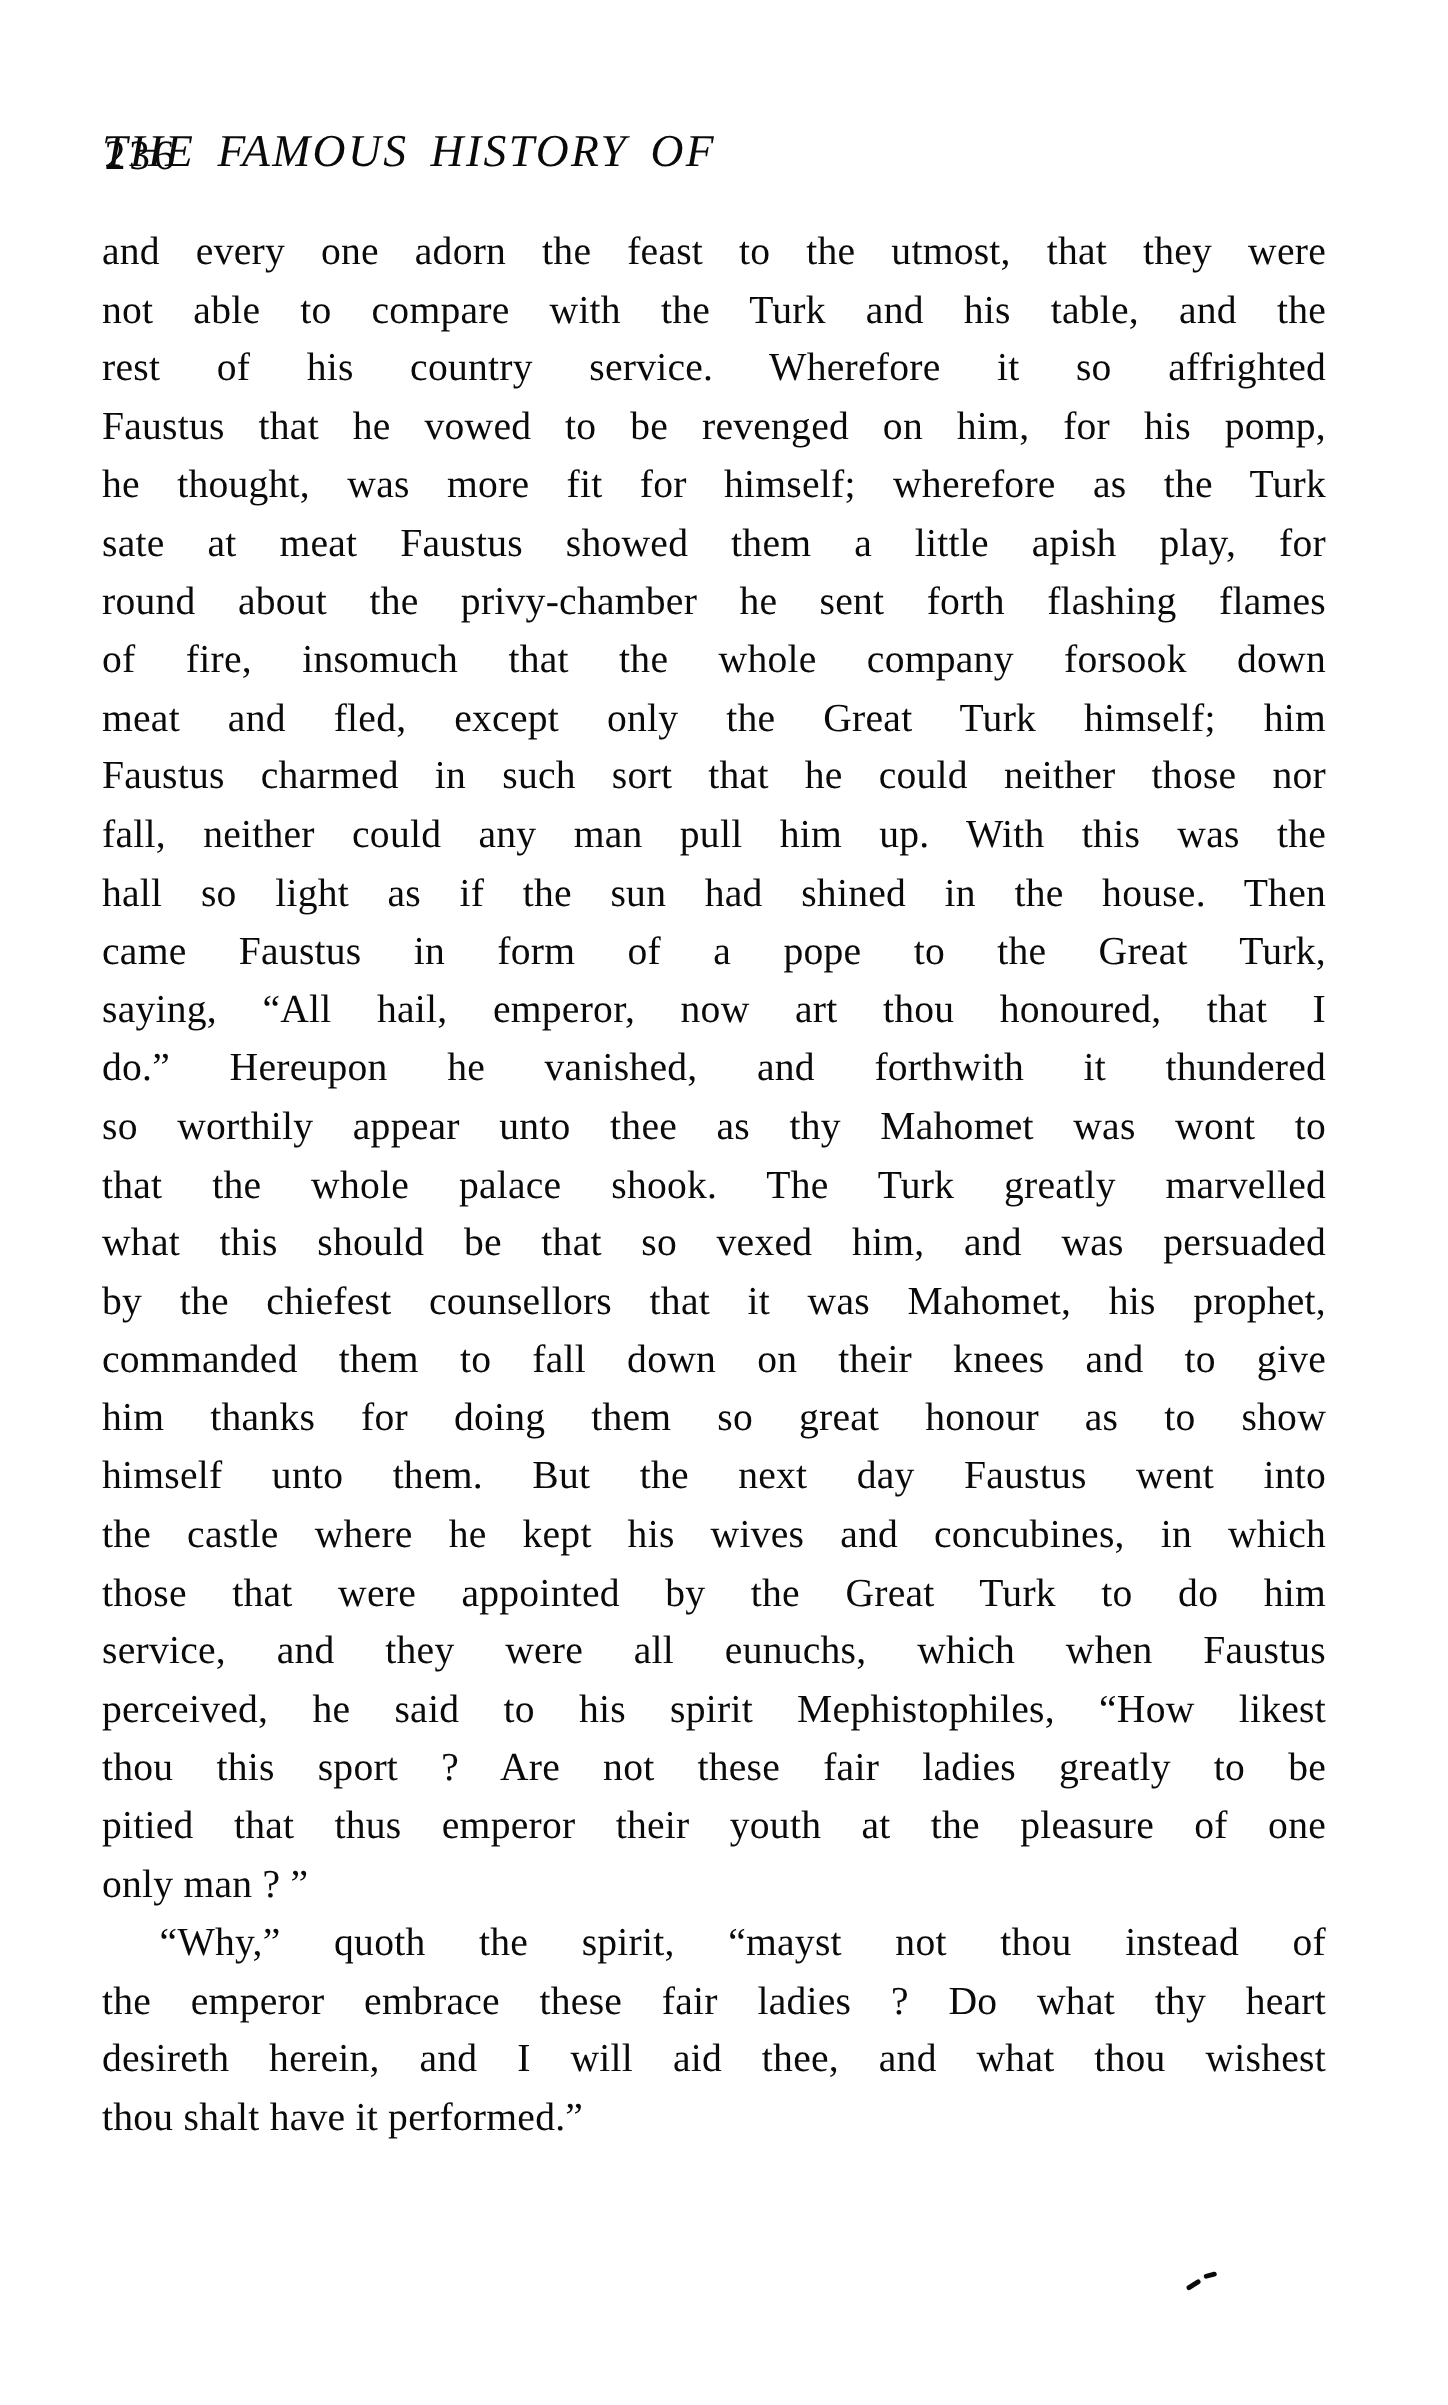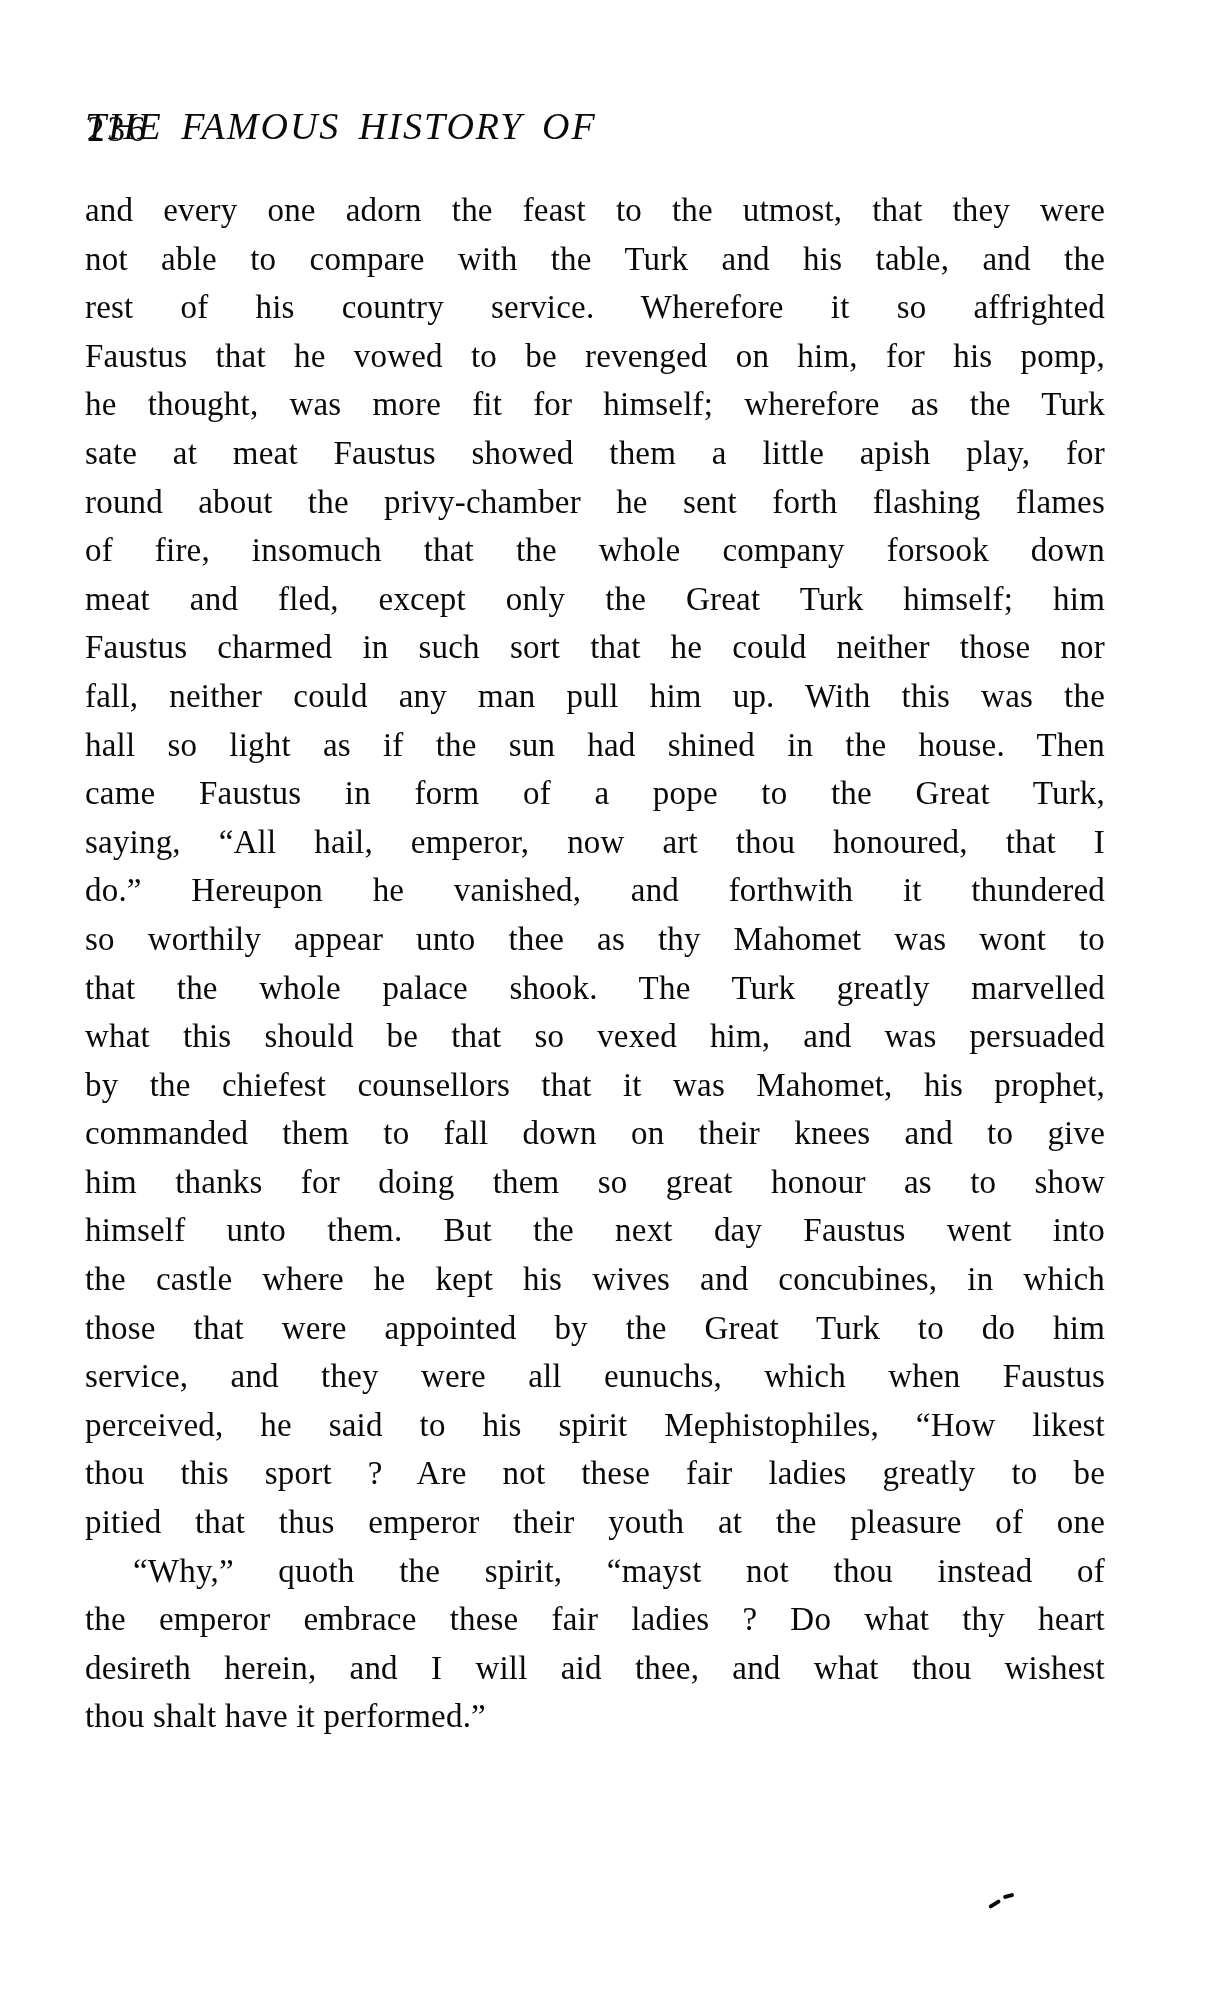--- a/index.html
+++ b/index.html
@@ -129,20 +129,21 @@
       <div class="line">by the chiefest counsellors that it was Mahomet, his prophet,</div>
       <div class="line">commanded them to fall down on their knees and to give</div>
       <div class="line">him thanks for doing them so great honour as to show</div>
       <div class="line">himself unto them.  But the next day Faustus went into</div>
       <div class="line">the castle where he kept his wives and concubines, in which</div>
       <div class="line">those that were appointed by the Great Turk to do him</div>
       <div class="line">service, and they were all eunuchs, which when Faustus</div>
       <div class="line">perceived, he said to his spirit Mephistophiles, “How likest</div>
       <div class="line">thou this sport ?  Are not these fair ladies greatly to be</div>
       <div class="line">pitied that thus emperor their youth at the pleasure of one</div>
+      <div class="line flush">only man ? ”</div>
       <div class="line indent">“Why,” quoth the spirit, “mayst not thou instead of</div>
       <div class="line">the emperor embrace these fair ladies ?   Do what thy heart</div>
       <div class="line">desireth herein, and I will aid thee, and what thou  wishest</div>
       <div class="line flush">thou shalt have it performed.”</div>
     </div>
 
   <div class="ink-speck">
     <i class="s1"></i>
     <i class="s2"></i>
   </div>

